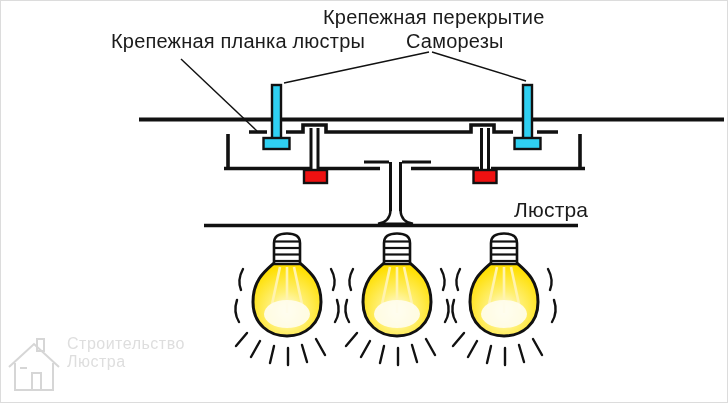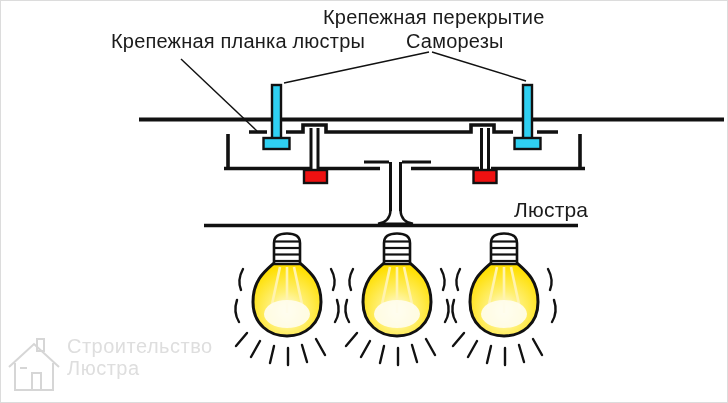--- a/index.html
+++ b/index.html
@@ -11,21 +11,21 @@
   .diagram-svg{position:absolute;left:0;top:0;z-index:1;}
   .lbl{
     position:absolute;z-index:2;color:#1b1b1b;font-size:20px;line-height:1.1;
     white-space:nowrap;letter-spacing:0.2px;
   }
   .lbl-chandelier{font-size:21px;}
   .watermark{
     position:absolute;z-index:2;left:6px;top:334px;display:flex;align-items:flex-start;
     color:#dedede;
   }
-  .wm-text{margin-left:6px;font-size:20px;line-height:1.12;letter-spacing:0.5px;}
+  .wm-text{margin-left:6px;font-size:16px;line-height:1.12;letter-spacing:0.5px;}
 </style>
 </head>
 <body>
 
 <div class="canvas">
 
   <svg class="diagram-svg" width="728" height="403" viewBox="0 0 728 403">
     <defs>
       <radialGradient id="bulbGrad" cx="50%" cy="66%" r="62%">
         <stop offset="0%" stop-color="#fffef2"></stop>

